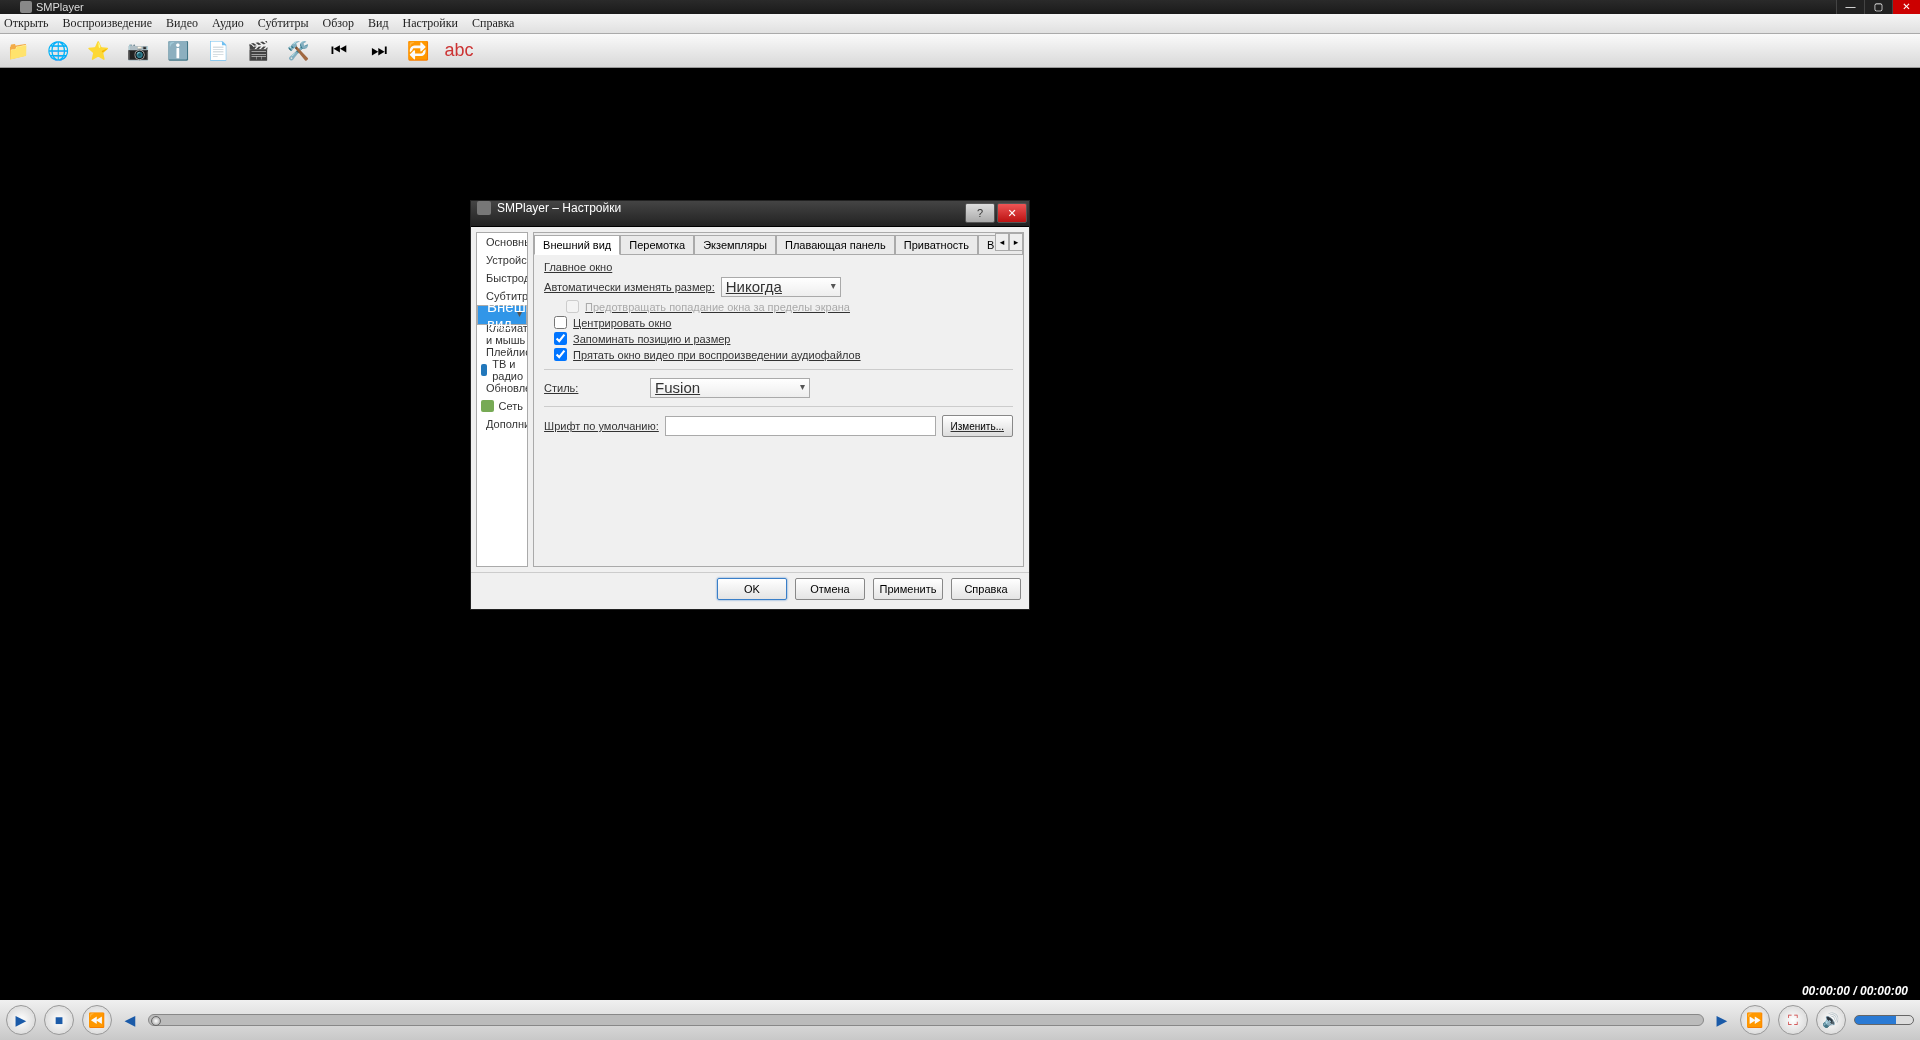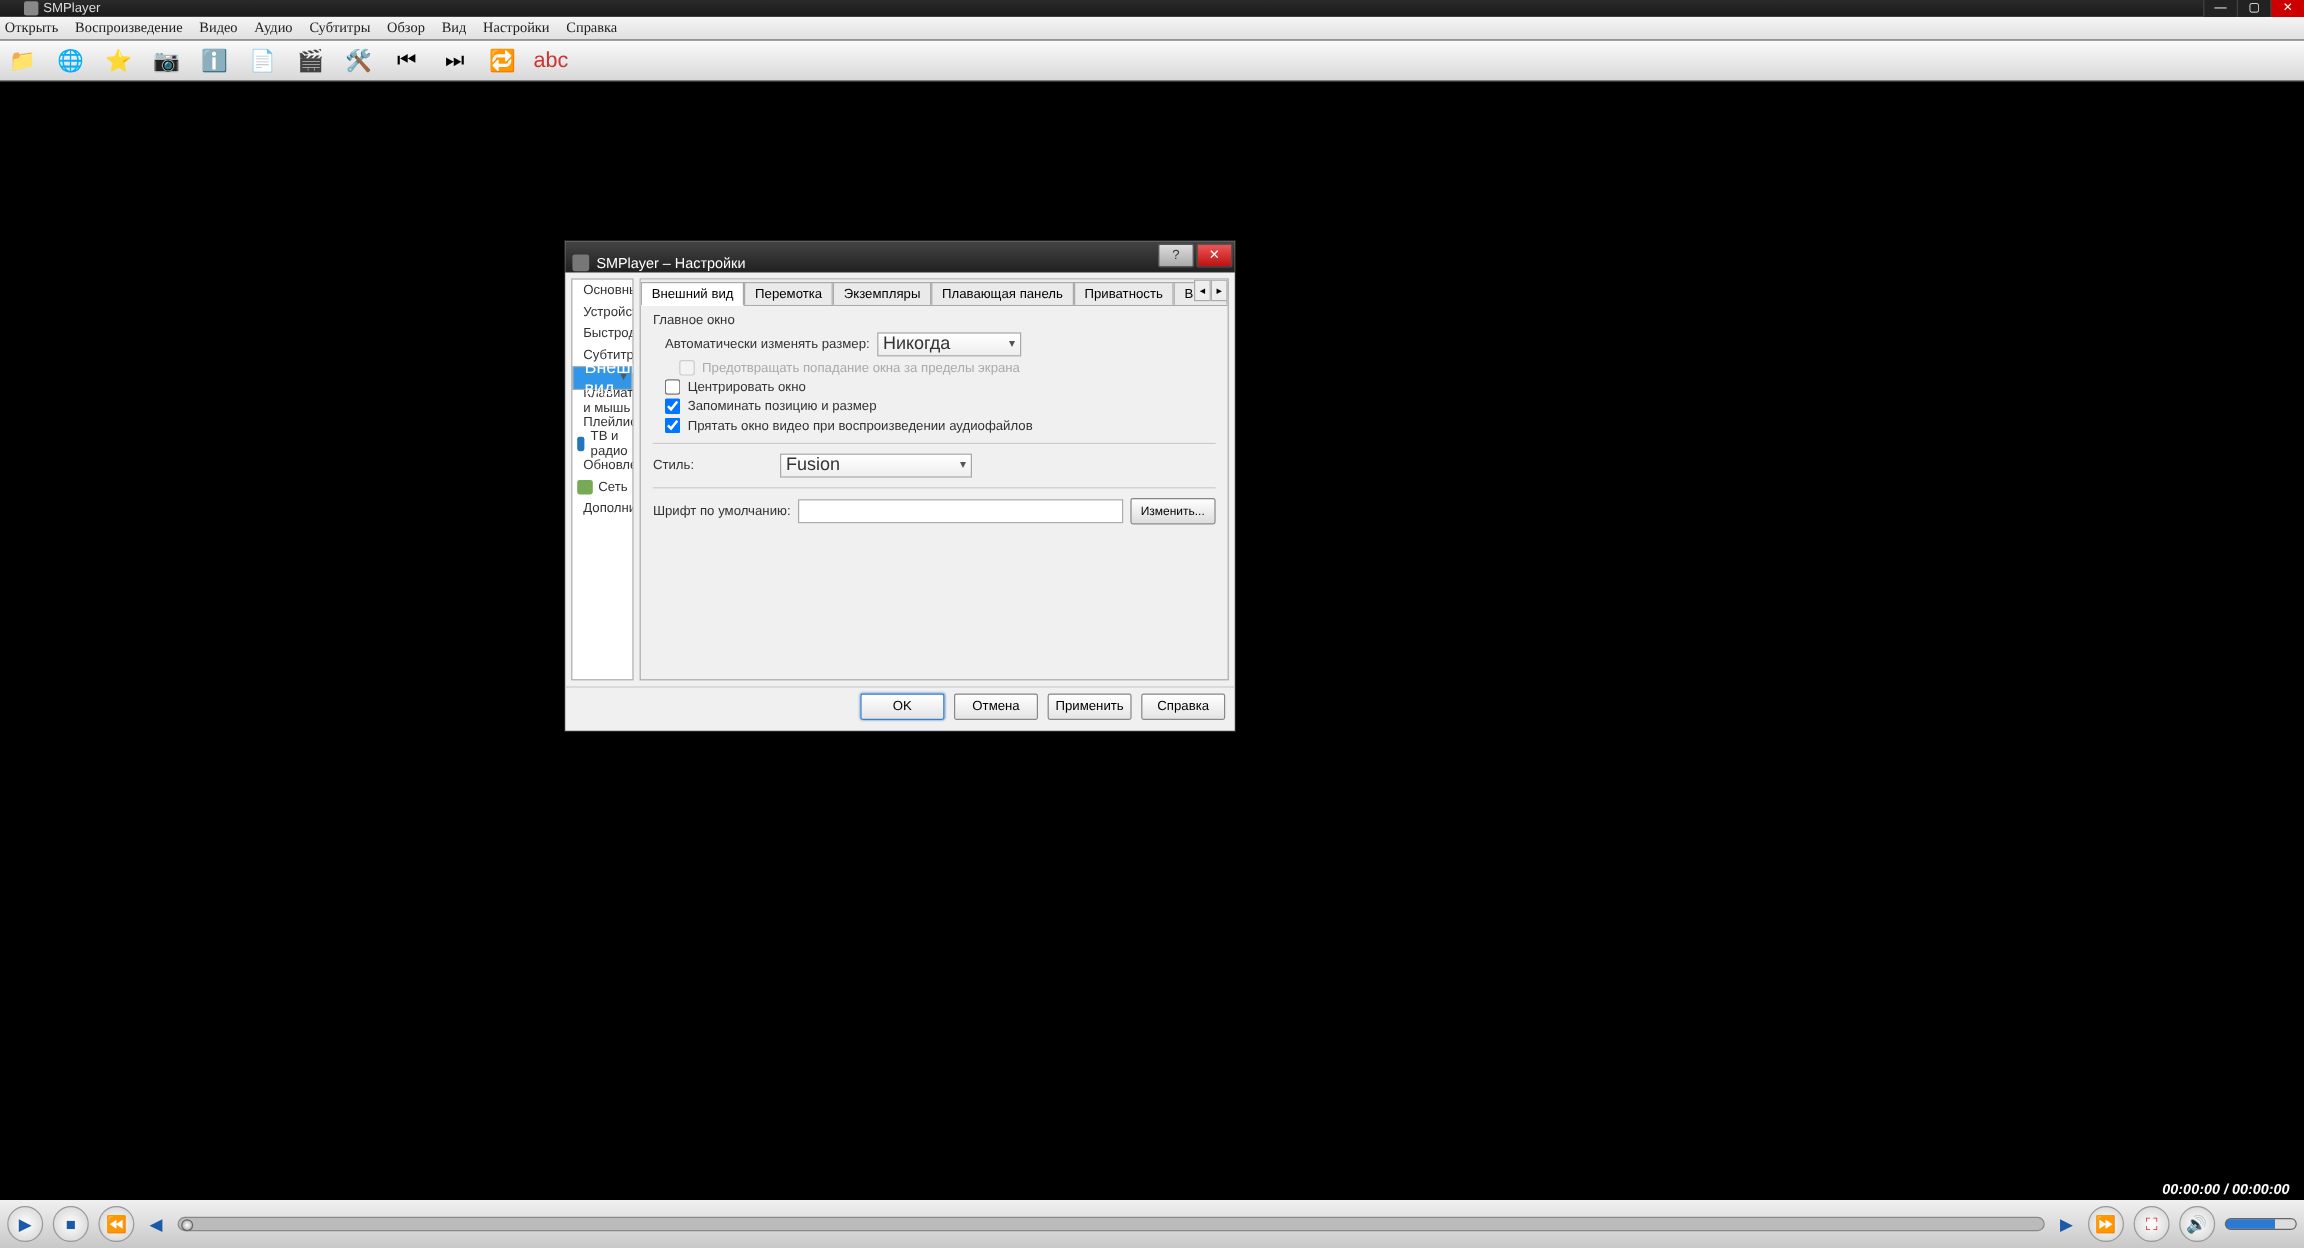--- a/index.html
+++ b/index.html
@@ -22,40 +22,40 @@
 
 .bottombar{position:absolute;bottom:0;left:0;right:0;height:40px;background:linear-gradient(#f0f0f0,#c8c8c8);display:flex;align-items:center;padding:0 6px;gap:8px;}
 .bb-btn{width:30px;height:30px;border-radius:15px;background:radial-gradient(#fff,#cfcfcf);border:1px solid #999;display:flex;align-items:center;justify-content:center;font-size:14px;color:#1a5aa8;}
 .seek{flex:1;height:12px;background:#bbb;border:1px solid #888;border-radius:6px;position:relative;}
 .seek::after{content:"";position:absolute;left:2px;top:1px;width:8px;height:8px;background:radial-gradient(#fff,#999);border:1px solid #666;border-radius:50%;}
 .time{color:#fff;font-size:12px;font-style:italic;font-weight:bold;padding:0 6px;background:#000;position:absolute;right:6px;bottom:42px;}
 .vol{width:60px;height:10px;background:linear-gradient(90deg,#2a7ad4 70%,#ddd 70%);border:1px solid #666;border-radius:5px;}
 
 
 .dialog{position:absolute;left:470px;top:200px;width:560px;height:410px;background:#f0f0f0;border:1px solid #222;box-shadow:0 4px 20px rgba(0,0,0,.6);}
-.dlg-title{height:26px;background:linear-gradient(#444,#222);color:#fff;font-size:12px;display:flex;align-items:flex-end;padding:0 6px;position:relative;border-bottom:1px solid #000;}
+.dlg-title{height:26px;background:linear-gradient(#444,#222);color:#fff;font-size:12px;display:flex;align-items:flex-start;padding:0 6px;position:relative;border-bottom:1px solid #000;}
 .dlg-title .icon{width:14px;height:14px;background:#777;border-radius:2px;margin-right:6px;}
 .dlg-wc{position:absolute;right:0;top:0;display:flex;}
 .dlg-wc div{width:30px;height:20px;background:linear-gradient(#ddd,#aaa);border:1px solid #555;border-radius:2px;margin:2px 2px 0 0;text-align:center;font-size:11px;line-height:18px;color:#333;}
 .dlg-wc .x{background:linear-gradient(#e55,#b11);color:#fff;}
 
 .dlg-body{display:flex;height:345px;padding:5px;gap:5px;}
 .cat-list{width:120px;background:#fff;border:1px solid #aaa;overflow:hidden;}
 .cat-item{display:flex;align-items:center;height:18px;padding:0 4px;font-size:11px;color:#333;gap:5px;}
 .cat-item .ci{width:14px;height:12px;background:#6495c8;border-radius:2px;}
 .cat-item.sel{background:#3196e8;color:#fff;}
 
 .right-pane{flex:1;background:#f0f0f0;border:1px solid #aaa;padding:0;}
 .tabstrip{display:flex;border-bottom:1px solid #aaa;background:#ececec;height:22px;font-size:11px;align-items:flex-end;position:relative;}
 .tab{padding:3px 8px;border:1px solid #aaa;border-bottom:none;background:#eaeaea;margin-right:0;white-space:nowrap;}
 .tab.active{background:#fff;border-bottom:1px solid #fff;position:relative;top:1px;}
 .tab-nav{position:absolute;right:0;top:0;display:flex;}
 .tab-nav div{width:14px;height:18px;border:1px solid #aaa;background:#eee;text-align:center;font-size:9px;line-height:16px;}
 
-.section{padding:6px 10px;font-size:11px;color:#333;}
+.section{padding:6px 10px;font-size:11px;color:#333;text-decoration:underline;}
 .grp-title{margin-bottom:4px;}
 .row{display:flex;align-items:center;margin:3px 0;gap:6px;}
 select,.sel{height:20px;border:1px solid #aaa;background:linear-gradient(#fff,#eee);font-size:15px;padding:0 18px 0 4px;position:relative;appearance:none;}
 .sel::after{content:"▾";position:absolute;right:4px;top:2px;color:#555;font-size:10px;}
 .hl{border:2px solid #e37aa0;background:#fde8ef;}
 input[type=checkbox]{width:13px;height:13px;}
 .chk-label.disabled{color:#aaa;}
 .hr{border-top:1px solid #ccc;margin:8px 0;}
 .form-row{display:flex;align-items:center;margin:3px 0;gap:6px;}
 .form-row .lbl{width:100px;}
@@ -190,21 +190,21 @@
         <div class="tab">Приватность</div>
         <div class="tab">Высо</div>
         <div class="tab-nav">
           <div>◂</div>
           <div>▸</div>
         </div>
       </div>
 
       <div class="section">
         <div class="grp-title">Главное окно</div>
-        <div class="row" style="margin-left:10px">
+        <div class="row" style="margin-left:0">
           <span>Автоматически изменять размер:</span>
           <div class="sel" style="width:120px"><span>Никогда</span></div>
         </div>
         <div class="row" style="margin-left:22px">
           <input type="checkbox" disabled="" style="">
           <span class="chk-label disabled">Предотвращать попадание окна за пределы экрана</span>
         </div>
         <div class="row" style="margin-left:10px">
           <input type="checkbox" style="">
           <span>Центрировать окно</span>

